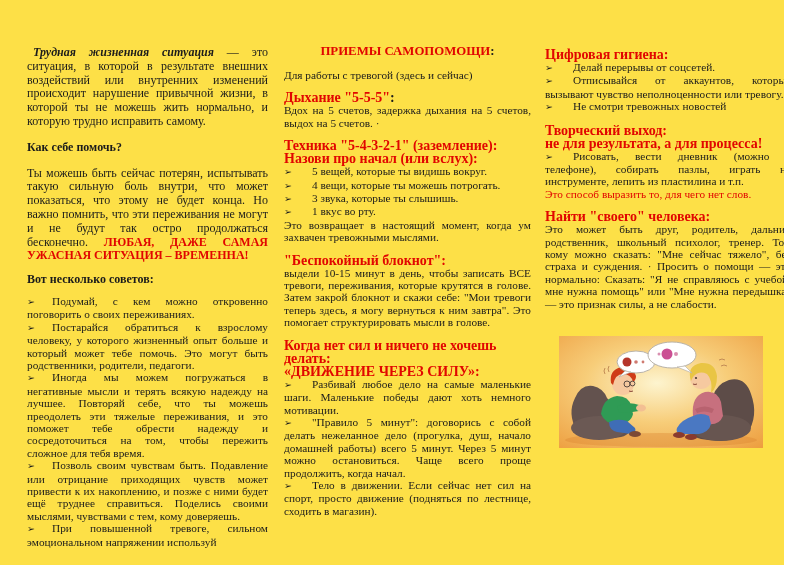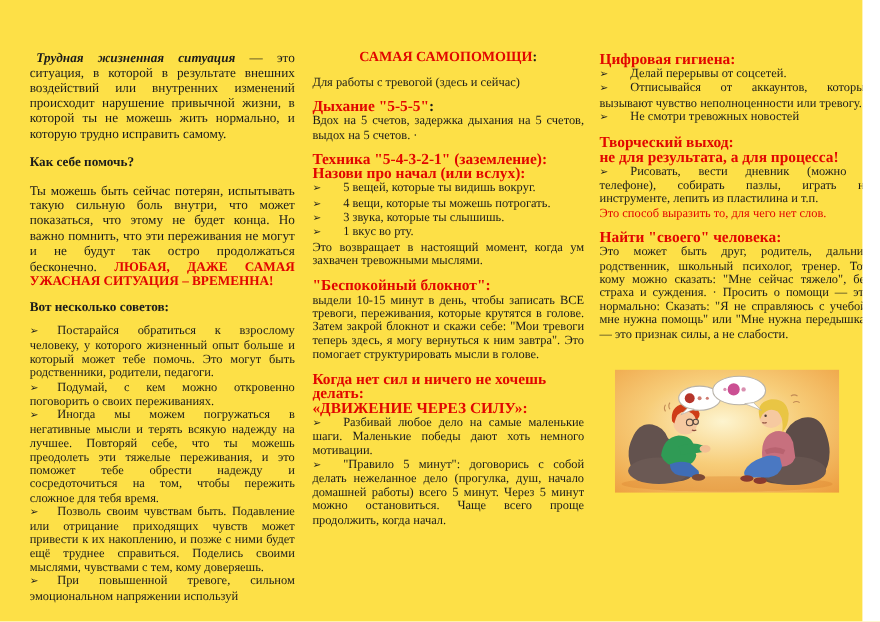--- a/index.html
+++ b/index.html
@@ -32,29 +32,29 @@
 
   <div class="col" id="col-left">
     <p class="t12 indent"><span class="b i">Трудная жизненная ситуация</span><span> — это ситуация, в которой в результате внешних воздействий или внутренних изменений происходит нарушение привычной жизни, в которой ты не можешь жить нормально, и которую трудно исправить самому.</span></p>
     <div class="gap12"></div>
     <p class="t12 center b">Как себе помочь?</p>
     <div class="gap12"></div>
     <p class="t12"><span>Ты можешь быть сейчас потерян, испытывать такую сильную боль внутри, что может показаться, что этому не будет конца. Но важно помнить, что эти переживания не могут и не будут так остро продолжаться бесконечно. </span><span class="red b">ЛЮБАЯ, ДАЖЕ САМАЯ УЖАСНАЯ СИТУАЦИЯ – ВРЕМЕННА!</span></p>
     <div class="gap10"></div>
     <p class="t12 center b">Вот несколько советов:</p>
     <div class="gap8"></div>
+    <p class="li t11"><span class="mk">➢</span><span class="tab"></span><span>Подумай, с кем можно откровенно поговорить о своих переживаниях.</span></p>
     <p class="li t11"><span class="mk">➢</span><span class="tab"></span><span>Постарайся обратиться к взрослому человеку, у которого жизненный опыт больше и который может тебе помочь. Это могут быть родственники, родители, педагоги.</span></p>
-    <p class="li t11"><span class="mk">➢</span><span class="tab"></span><span>Подумай, с кем можно откровенно поговорить о своих переживаниях.</span></p>
     <p class="li t11"><span class="mk">➢</span><span class="tab"></span><span>Иногда мы можем погружаться в негативные мысли и терять всякую надежду на лучшее. Повторяй себе, что ты можешь преодолеть эти тяжелые переживания, и это поможет тебе обрести надежду и сосредоточиться на том, чтобы пережить сложное для тебя время.</span></p>
     <p class="li t11"><span class="mk">➢</span><span class="tab"></span><span>Позволь своим чувствам быть. Подавление или отрицание приходящих чувств может привести к их накоплению, и позже с ними будет ещё труднее справиться. Поделись своими мыслями, чувствами с тем, кому доверяешь.</span></p>
     <p class="li t11"><span class="mk">➢</span><span class="tab"></span><span>При повышенной тревоге, сильном эмоциональном напряжении используй</span></p>
   </div>
 
   <div class="col" id="col-mid">
-    <p class="mid-title center"><span class="red">САМАЯ САМОПОМОЩИ</span><span>:</span></p>
+    <p class="mid-title center"><span class="red">ПРИЕМЫ САМОПОМОЩИ</span><span>:</span></p>
     <div class="gap10"></div>
     <p class="t11 center">Для работы с тревогой (здесь и сейчас)</p>
     <div class="gap10"></div>
     <p class="h"><span class="red">Дыхание "5-5-5"</span><span>:</span></p>
     <p class="t11">Вдох на 5 счетов, задержка дыхания на 5 счетов, выдох на 5 счетов. ·</p>
     <div class="gap10"></div>
     <p class="h red">Техника "5-4-3-2-1" (заземление):</p>
     <p class="h red">Назови про начал (или вслух):</p>
     <p class="li t11"><span class="mk">➢</span><span class="tab2"></span><span>5 вещей, которые ты видишь вокруг.</span></p>
     <p class="li t11"><span class="mk">➢</span><span class="tab2"></span><span>4 вещи, которые ты можешь потрогать.</span></p>
@@ -62,20 +62,21 @@
     <p class="li t11"><span class="mk">➢</span><span class="tab2"></span><span>1 вкус во рту.</span></p>
     <p class="t11">Это возвращает в настоящий момент, когда ум захвачен тревожными мыслями.</p>
     <div class="gap10"></div>
     <p class="h red">"Беспокойный блокнот":</p>
     <p class="t11">выдели 10-15 минут в день, чтобы записать ВСЕ тревоги, переживания, которые крутятся в голове. Затем закрой блокнот и скажи себе: "Мои тревоги теперь здесь, я могу вернуться к ним завтра". Это помогает структурировать мысли в голове.</p>
     <div class="gap10"></div>
     <p class="h red">Когда нет сил и ничего не хочешь делать:</p>
     <p class="h red">«ДВИЖЕНИЕ ЧЕРЕЗ СИЛУ»:</p>
     <p class="li t11"><span class="mk">➢</span><span class="tab2"></span><span>Разбивай любое дело на самые маленькие шаги. Маленькие победы дают хоть немного мотивации.</span></p>
     <p class="li t11"><span class="mk">➢</span><span class="tab2"></span><span>"Правило 5 минут": договорись с собой делать нежеланное дело (прогулка, душ, начало домашней работы) всего 5 минут. Через 5 минут можно остановиться. Чаще всего проще продолжить, когда начал.</span></p>
+    <p class="li t11"><span class="mk">➢</span><span class="tab2"></span><span>Тело в движении. Если сейчас нет сил на спорт, просто движение (подняться по лестнице, сходить в магазин).</span></p>
   </div>
 
   <div class="col" id="col-right">
     <p class="h red">Цифровая гигиена:</p>
     <p class="li t11"><span class="mk">➢</span><span class="tab2"></span><span>Делай перерывы от соцсетей.</span></p>
     <p class="li t11"><span class="mk">➢</span><span class="tab2"></span><span>Отписывайся от аккаунтов, которые вызывают чувство неполноценности или тревогу.</span></p>
     <p class="li t11"><span class="mk">➢</span><span class="tab2"></span><span>Не смотри тревожных новостей</span></p>
     <div class="gap10"></div>
     <p class="h red">Творческий выход:</p>
     <p class="h red">не для результата, а для процесса!</p>

